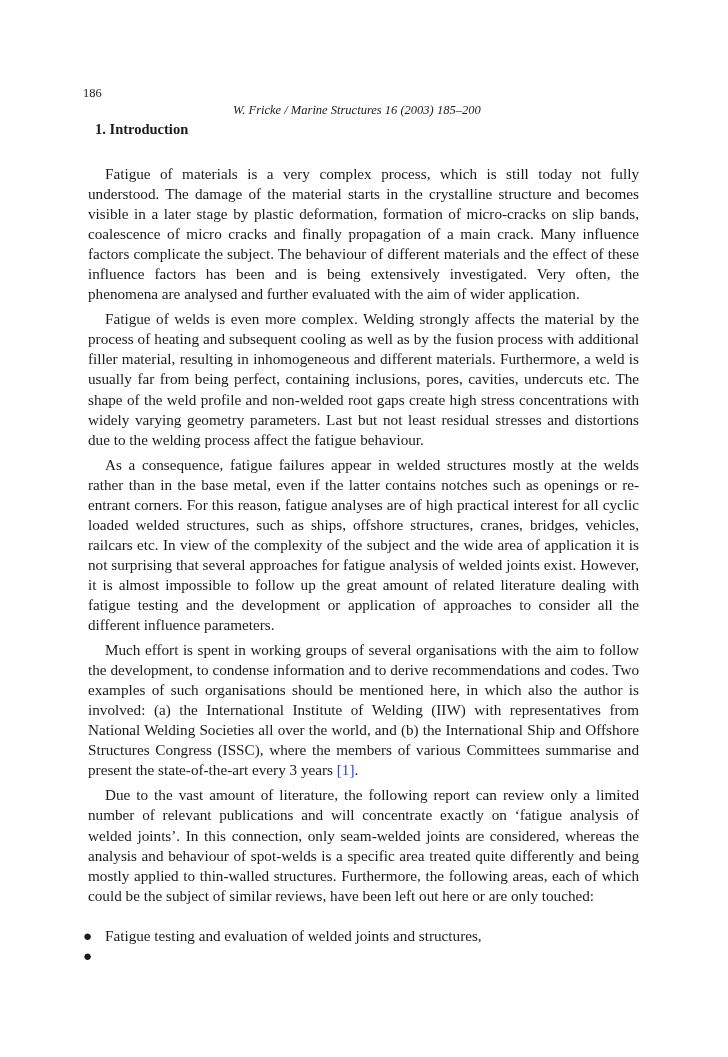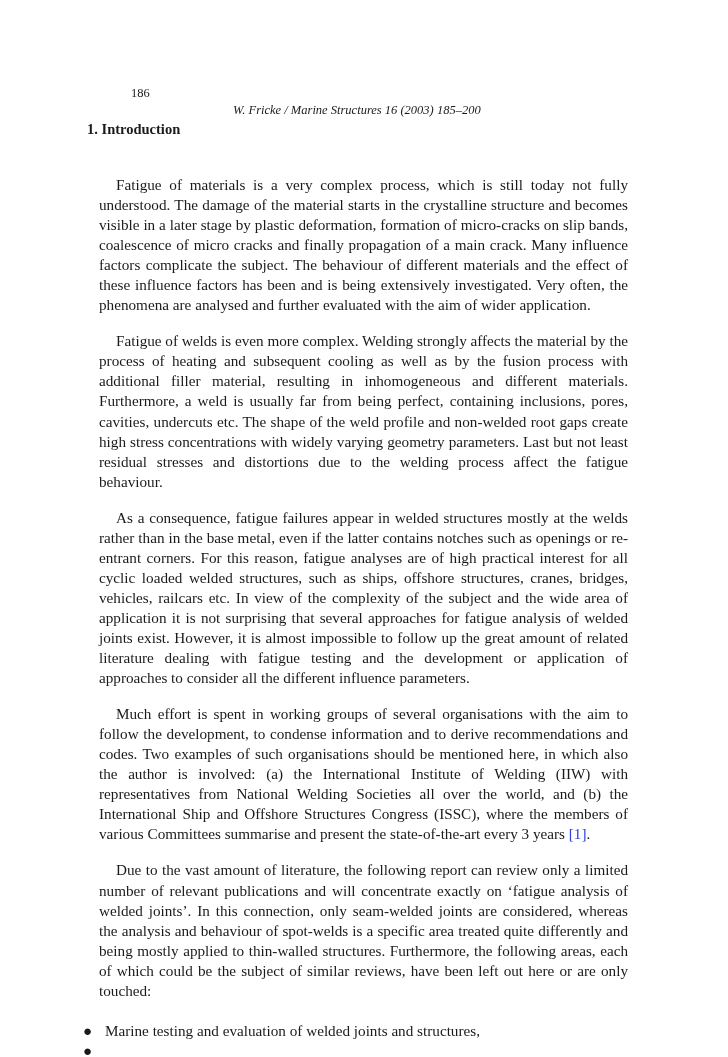--- a/index.html
+++ b/index.html
@@ -1,24 +1,24 @@
 <!DOCTYPE html>
 <html><head>
 <meta charset="utf-8">
 <style>
   html, body { margin: 0; padding: 0; background: #ffffff; }
   body { width: 728px; height: 1057px; position: relative; overflow: hidden;
          font-family: "Liberation Serif", "DejaVu Serif", serif; color: #1a1a1a; }
   .page { position: absolute; left: 83px; top: 0; width: 561px; }
   .running-head { position: absolute; top: 86px; left: 0; width: 561px; font-size: 12.5px; height: 16px; }
-  .page-num { position: absolute; left: 0; top: 0; margin-left: 48px; }
+  .page-num { position: absolute; left: 0; top: 0; }
   .journal-ref { position: absolute; left: 150px; top: 17px; font-style: italic; }
-  .section-title { position: absolute; top: 121px; left: 4px; font-weight: bold; font-size: 14.5px; }
+  .section-title { position: absolute; top: 121px; left: 12px; font-weight: bold; font-size: 14.5px; }
   .body { position: absolute; top: 159px; left: 0; width: 561px; font-size: 15.2px; line-height: 20.05px; }
-  .body p { margin: 16px; text-align: justify; text-indent: 17px; hyphens: none; }
+  .body p { margin: 5px; text-align: justify; text-indent: 17px; hyphens: none; }
   .cite { color: #2a3fe0; }
   .bullets { list-style: none; margin: 20px 0 0 0; padding: 0; }
   .bullets li { position: relative; padding-left: 22px; }
   .bullets li .bullet { position: absolute; left: 0; top: 0; }
 </style>
 </head>
 <body>
 
 <div class="page">
   <div class="running-head">
@@ -31,20 +31,20 @@
   <div class="body">
     <p>Fatigue of materials is a very complex process, which is still today not fully understood. The damage of the material starts in the crystalline structure and becomes visible in a later stage by plastic deformation, formation of micro-cracks on slip bands, coalescence of micro cracks and finally propagation of a main crack. Many influence factors complicate the subject. The behaviour of different materials and the effect of these influence factors has been and is being extensively investigated. Very often, the phenomena are analysed and further evaluated with the aim of wider application.</p>
     <p>Fatigue of welds is even more complex. Welding strongly affects the material by the process of heating and subsequent cooling as well as by the fusion process with additional filler material, resulting in inhomogeneous and different materials. Furthermore, a weld is usually far from being perfect, containing inclusions, pores, cavities, undercuts etc. The shape of the weld profile and non-welded root gaps create high stress concentrations with widely varying geometry parameters. Last but not least residual stresses and distortions due to the welding process affect the fatigue behaviour.</p>
     <p>As a consequence, fatigue failures appear in welded structures mostly at the welds rather than in the base metal, even if the latter contains notches such as openings or re-entrant corners. For this reason, fatigue analyses are of high practical interest for all cyclic loaded welded structures, such as ships, offshore structures, cranes, bridges, vehicles, railcars etc. In view of the complexity of the subject and the wide area of application it is not surprising that several approaches for fatigue analysis of welded joints exist. However, it is almost impossible to follow up the great amount of related literature dealing with fatigue testing and the development or application of approaches to consider all the different influence parameters.</p>
     <p><span>Much effort is spent in working groups of several organisations with the aim to follow the development, to condense information and to derive recommendations and codes. Two examples of such organisations should be mentioned here, in which also the author is involved: (a) the International Institute of Welding (IIW) with representatives from National Welding Societies all over the world, and (b) the International Ship and Offshore Structures Congress (ISSC), where the members of various Committees summarise and present the state-of-the-art every 3 years </span><a class="cite">[1]</a><span>.</span></p>
     <p>Due to the vast amount of literature, the following report can review only a limited number of relevant publications and will concentrate exactly on ‘fatigue analysis of welded joints’. In this connection, only seam-welded joints are considered, whereas the analysis and behaviour of spot-welds is a specific area treated quite differently and being mostly applied to thin-walled structures. Furthermore, the following areas, each of which could be the subject of similar reviews, have been left out here or are only touched:</p>
 
     <ul class="bullets">
       <li>
         <span class="bullet">●</span>
-        <span>Marine testing and evaluation of welded joints and structures,</span>
+        <span>Fatigue testing and evaluation of welded joints and structures,</span>
       </li>
       <li>
         <span class="bullet">●</span>
       </li>
     </ul>
   </div>
 </div>
 
 </body></html>

